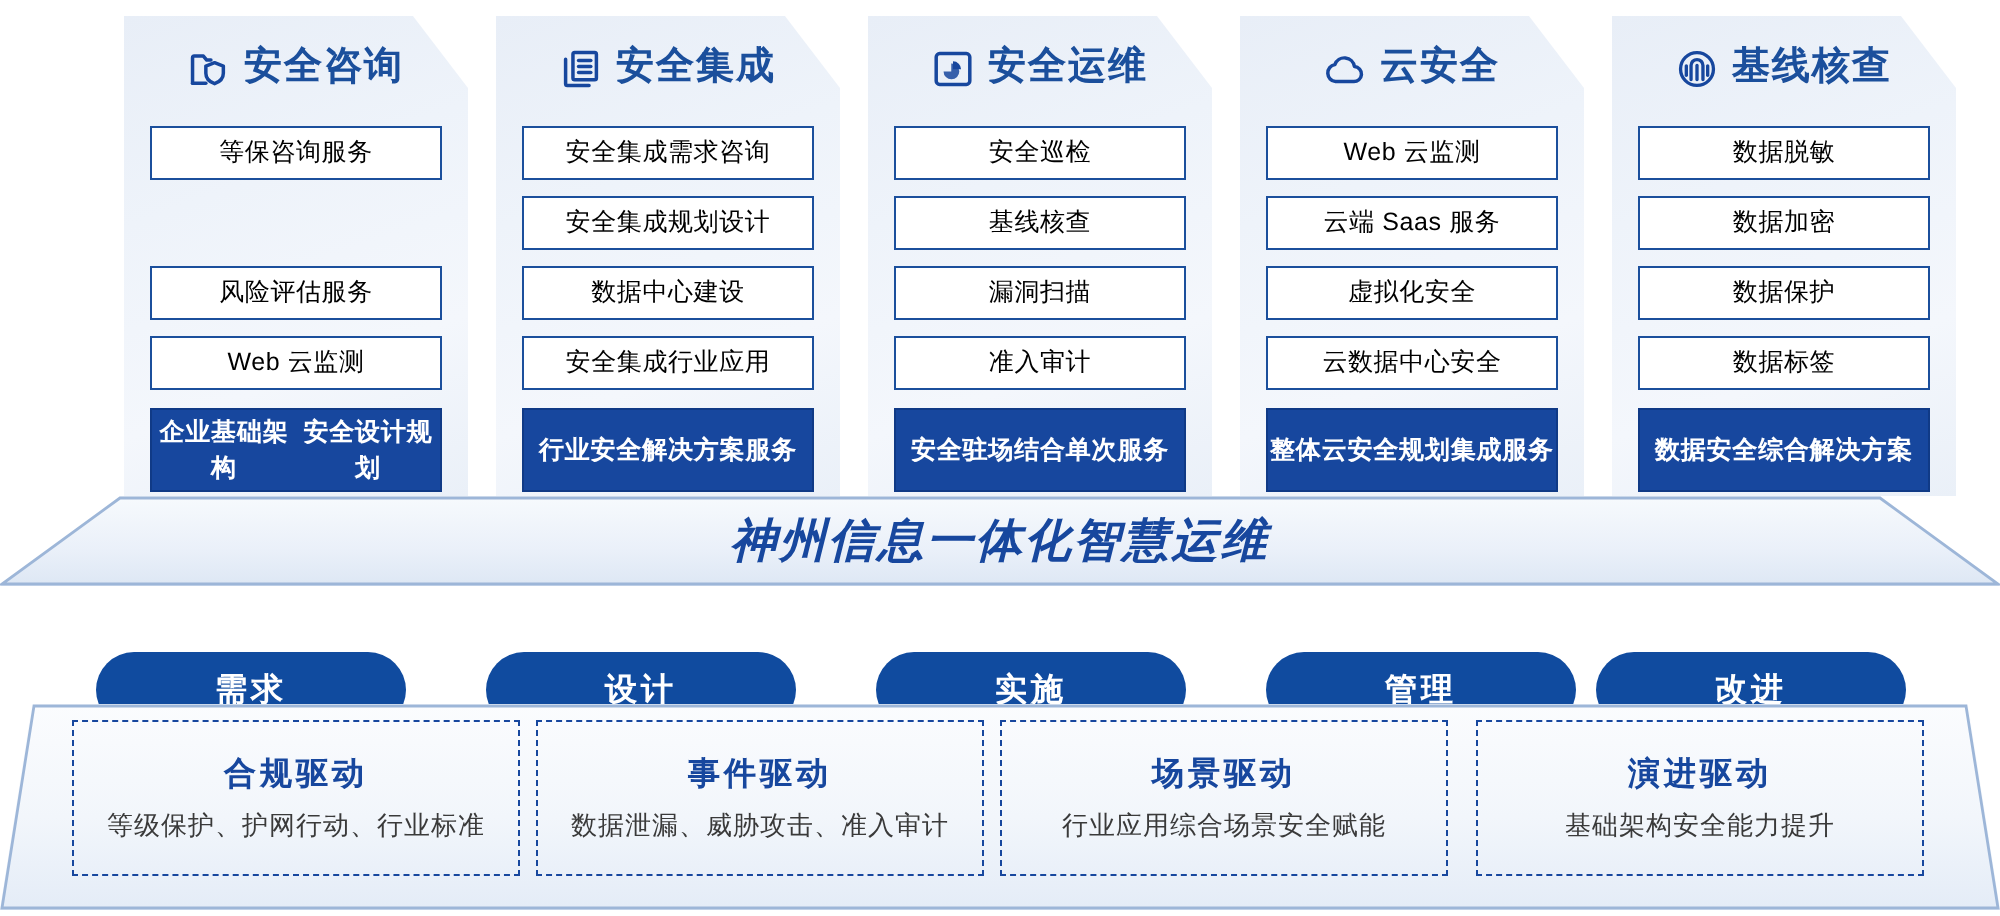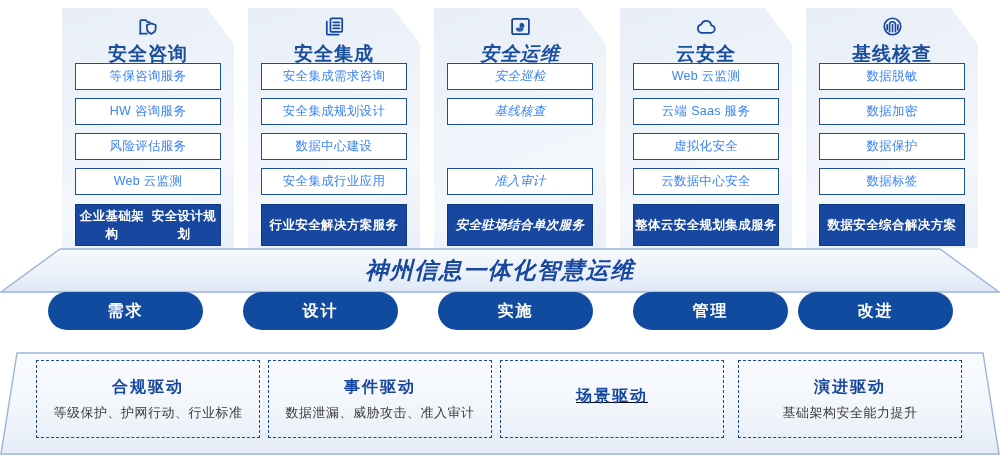--- a/index.html
+++ b/index.html
@@ -19,35 +19,35 @@
   .col{
     position:absolute;top:8px;width:172px;height:240px;
     background:linear-gradient(160deg,#e8eef7 0%,#eef3fa 35%,#f4f7fc 70%,#eaf0f8 100%);
     -webkit-clip-path:polygon(0 0, 84% 0, 100% 15%, 100% 100%, 0 100%);
     clip-path:polygon(0 0, 84% 0, 100% 15%, 100% 100%, 0 100%);
     box-sizing:border-box;
     padding:0;
   }
   .col-head{
     position:absolute;left:0;top:16px;width:172px;height:30px;
-    display:flex;align-items:center;justify-content:center;gap:7px;flex-direction:column;
+    display:flex;align-items:flex-start;justify-content:center;gap:7px;
   }
   .col-title{
     font-size:19px;font-weight:bold;color:#1b4f9c;letter-spacing:1px;
     line-height:1;
   }
   .head-icon{display:block;width:21px;height:21px;}
 
   .item{
     position:absolute;left:13px;width:146px;height:27px;
     background:#ffffff;
     border:1.5px solid #1b4f9c;
     box-sizing:border-box;
     display:flex;align-items:center;justify-content:center;
-    font-size:12.5px;color:#3b82f6;
+    font-size:12.5px;color:#000000;
     letter-spacing:.3px;
     white-space:nowrap;
   }
   .item.i0{top:55px}
   .item.i1{top:90px}
   .item.i2{top:125px}
   .item.i3{top:160px}
 
   .footer-box{
     position:absolute;left:13px;top:196px;width:146px;height:42px;
@@ -71,21 +71,21 @@
     pointer-events:none;
   }
   .banner-text{
     position:absolute;left:0;top:248px;width:1000px;height:45px;
     display:flex;align-items:center;justify-content:center;
     font-size:23px;font-weight:bold;font-style:italic;color:#17479e;
     letter-spacing:1.5px;
   }
 
   
-  .pills{position:absolute;left:0;top:292px;width:1000px;height:38px;}
+  .pills{position:absolute;left:0;top:326px;width:1000px;height:38px;}
   .pill{
     position:absolute;top:0;width:155px;height:38px;
     background:#104b9f;border-radius:19px;
     display:flex;align-items:center;justify-content:center;
     color:#ffffff;font-size:16px;font-weight:bold;letter-spacing:2px;
   }
 
   
   .bottom{
     position:absolute;left:0;top:352px;width:1000px;height:103px;
@@ -120,21 +120,20 @@
           <span style="display: flex;">
             <svg class="head-icon" viewBox="0 0 24 24" fill="none" stroke="#17479e" stroke-width="2" stroke-linejoin="round" stroke-linecap="round">
               <path d="M2.6 20.2V5.6a1 1 0 0 1 1-1h5.2l1.9 2.3h2.4"></path>
               <path d="M2.6 20.2h7.6"></path>
               <path d="M15.2 8.4l5 1.9v4.1c0 3.1-2.3 5-5 6-2.7-1-5-2.9-5-6v-4.1z"></path>
             </svg>
           </span>
           <span class="col-title">安全咨询</span>
         </div>
         <div class="item i0">等保咨询服务</div>
-        <div class="item i1">HW 咨询服务</div>
         <div class="item i2">风险评估服务</div>
         <div class="item i3">Web 云监测</div>
         <div class="footer-box">
           <span>企业基础架构</span>
           <span>安全设计规划</span>
         </div>
       </div>
       <div class="col" style="left: 248px; padding-left: 11px;">
         <div class="col-head">
           <span style="display: flex;">
@@ -150,33 +149,34 @@
         </div>
         <div class="item i0">安全集成需求咨询</div>
         <div class="item i1">安全集成规划设计</div>
         <div class="item i2">数据中心建设</div>
         <div class="item i3">安全集成行业应用</div>
         <div class="footer-box">
           <span>行业安全解决</span>
           <span>方案服务</span>
         </div>
       </div>
-      <div class="col" style="left: 434px; font-style: italic;">
+      <div class="col" style="left: 434px;">
         <div class="col-head">
           <span style="display: flex;">
             <svg class="head-icon" viewBox="0 0 24 24" fill="none" stroke="#17479e" stroke-width="2" stroke-linejoin="round" stroke-linecap="round">
               <rect x="2.4" y="3.2" width="19.2" height="17.6" rx="2"></rect>
               <path d="M12 7.6v4.6h4.6A4.6 4.6 0 0 0 12 7.6z" fill="#17479e" stroke="none"></path>
               <path d="M11 13.4H6.6A4.5 4.5 0 1 0 11 8.9z" fill="#17479e" stroke="none" opacity="0.85"></path>
             </svg>
           </span>
           <span class="col-title">安全运维</span>
         </div>
         <div class="item i0">安全巡检</div>
         <div class="item i1">基线核查</div>
+        <div class="item i2">漏洞扫描</div>
         <div class="item i3">准入审计</div>
         <div class="footer-box">
           <span>安全驻场结合</span>
           <span>单次服务</span>
         </div>
       </div>
       <div class="col" style="left: 620px;">
         <div class="col-head">
           <span style="display: flex;">
             <svg class="head-icon" viewBox="0 0 24 24" fill="none" stroke="#17479e" stroke-width="2" stroke-linejoin="round" stroke-linecap="round">
@@ -238,22 +238,23 @@
   </svg>
   <div class="drivers" id="drivers">
       <div class="driver" style="left: 36px; width: 224px;">
         <div class="driver-title">合规驱动</div>
         <div class="driver-sub">等级保护、护网行动、行业标准</div>
       </div>
       <div class="driver" style="left: 268px; width: 224px;">
         <div class="driver-title">事件驱动</div>
         <div class="driver-sub">数据泄漏、威胁攻击、准入审计</div>
       </div>
-      <div class="driver" style="left: 500px; width: 224px; text-decoration: underline;">
+      <div class="driver" style="left: 500px; width: 224px;">
         <div class="driver-title">场景驱动</div>
+        <div class="driver-sub">行业应用综合场景安全赋能</div>
       </div>
       <div class="driver" style="left: 738px; width: 224px;">
         <div class="driver-title">演进驱动</div>
         <div class="driver-sub">基础架构安全能力提升</div>
       </div>
     </div>
 
 </div>
 
 </body></html>

